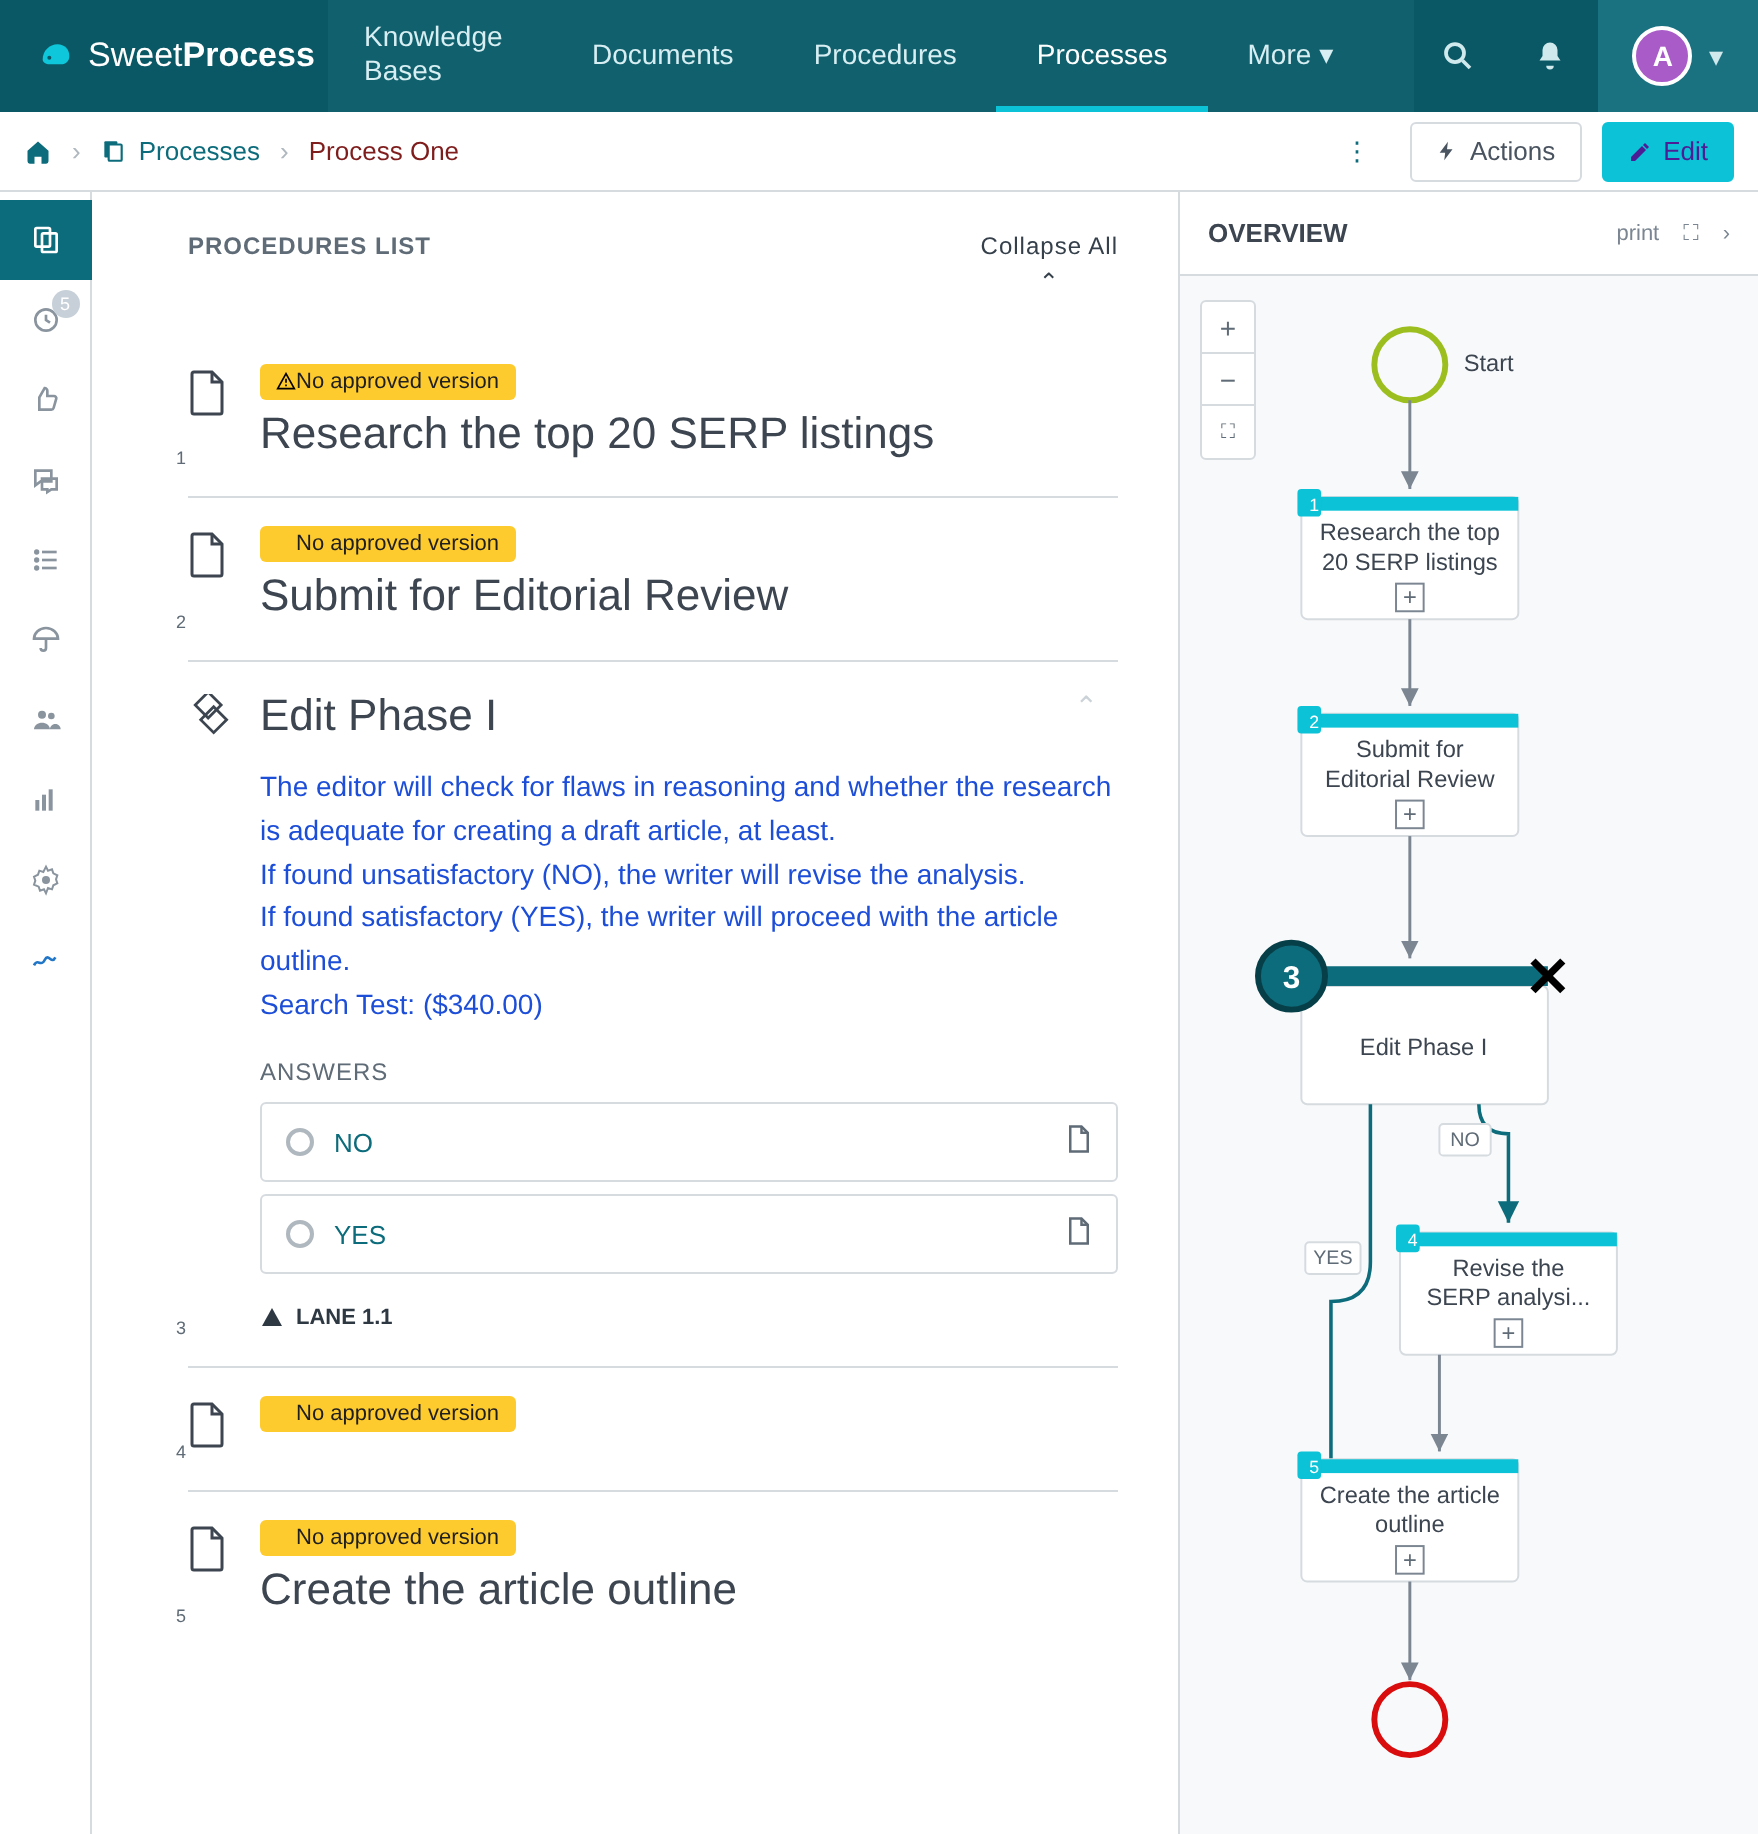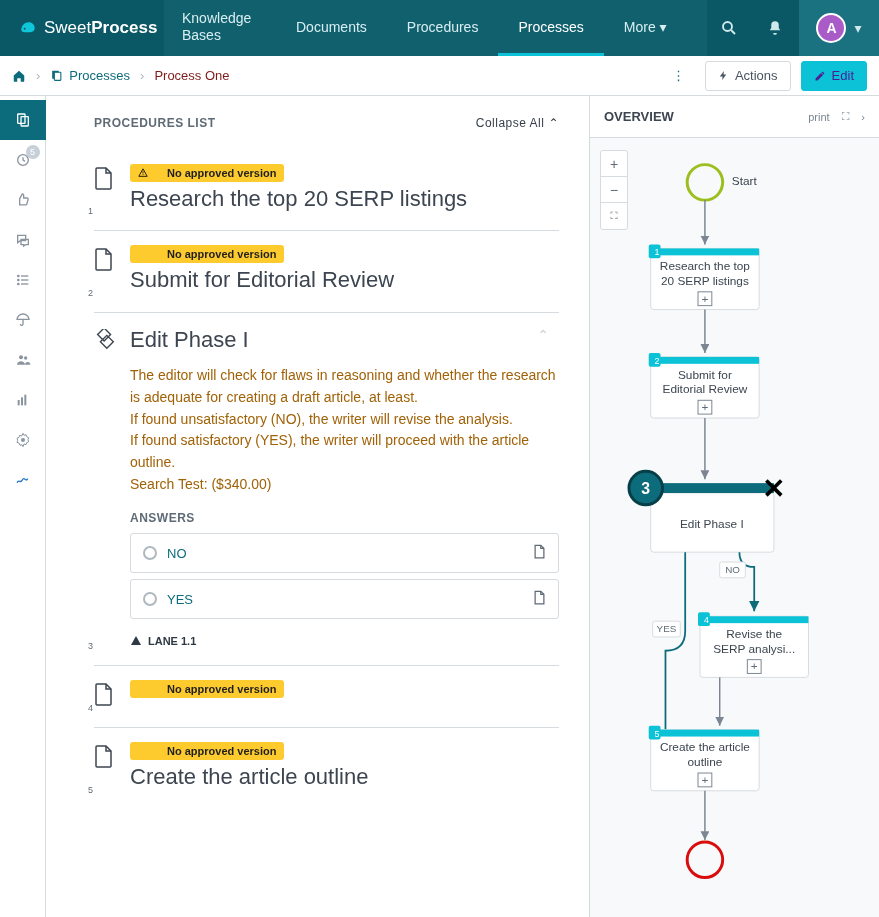--- a/index.html
+++ b/index.html
@@ -50,33 +50,33 @@
   .railbtn.active { background:var(--teal); color:#fff;}
   .rail-badge { position:absolute; top:5px; right:6px; width:14px; height:14px;
                 border-radius:50%; background:#c7d0d8; color:#fff; font-size:9px;
                 display:flex; align-items:center; justify-content:center;}
   .main { flex:1; display:flex;}
   .listpane { flex:1; padding:20px 30px 20px 48px; overflow:auto; position:relative;}
   .list-head { display:flex; justify-content:space-between; align-items:flex-start;
                font-size:12px; letter-spacing:.5px; color:#5f6b76; font-weight:600;
                margin-bottom:20px;}
   .collapse-all { font-weight:400; color:#35404b; cursor:pointer; display:flex;
-                  align-items:center; gap:4px;}
+                  align-items:center; gap:4px;flex-direction:column;}
   .proc { display:flex; gap:14px; padding:14px 0 18px; border-bottom:1px solid var(--gray-line);}
   .proc:last-child { border-bottom:none;}
   .proc-icon { width:22px; margin-top:2px; position:relative;}
   .proc-num { position:absolute; bottom:-4px; left:-6px; font-size:9px; color:#5f6b76;}
   .proc-body { flex:1;}
-  .warn-pill { display:inline-flex; align-items:center; gap:19px; background:var(--gold);
-               color:#1f1f1f; font-size:11px; font-weight:700; padding:3px 8px;
+  .warn-pill { display:inline-flex; align-items:center; gap:0; background:var(--gold);
+               color:#1f1f1f; font-size:11px; font-weight:400; padding:3px 8px;
                border-radius:3px; margin-bottom:4px;}
   .proc-title { font-size:22px; color:#3c4550; font-weight:400; line-height:1.2;}
   .proc.decision .proc-title { margin-bottom:12px;}
-  .proc-desc { font-size:14px; color:#a16207; line-height:1.55;}
-  .answers-head { font-size:12px; font-weight:700; letter-spacing:.5px; color:#5f6b76;
+  .proc-desc { font-size:14px; color:#1d4ed8; line-height:1.55;}
+  .answers-head { font-size:12px; font-weight:400; letter-spacing:.5px; color:#5f6b76;
                   margin:16px 0 8px;}
   .answer { border:1px solid var(--gray-line); border-radius:3px; padding:10px 12px;
             display:flex; align-items:center; gap:10px; margin-bottom:6px; cursor:pointer;}
   .radio { width:14px; height:14px; border:2px solid #b0b8bf; border-radius:50%;}
   .answer-label { color:var(--teal); font-weight:500; font-size:13px;}
   .answer-doc { margin-left:auto; color:#5f6b76;}
   .lane { font-size:11px; font-weight:700; color:#2e3842; margin-top:16px;
           display:flex; align-items:center; gap:6px;}
   .proc-expand-caret { position:absolute; right:10px; color:#cbd2d8;}
   .proc-row { position:relative;}

